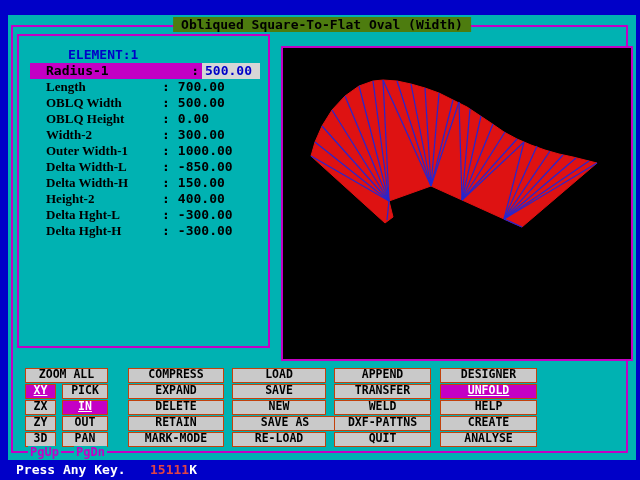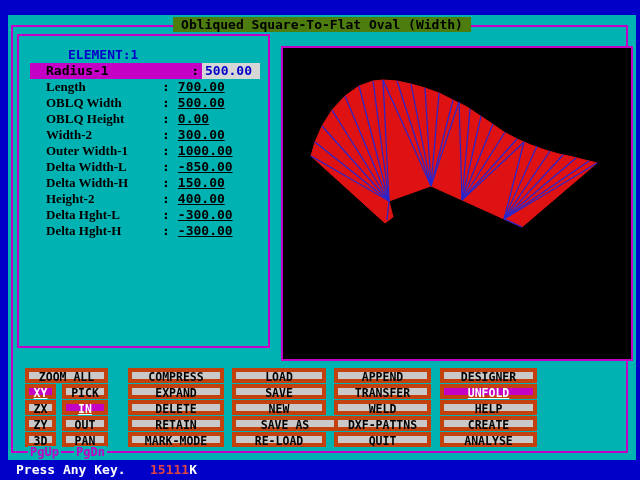--- a/index.html
+++ b/index.html
@@ -14,35 +14,35 @@
          background:#4d7c0f;padding:0 8px;color:#000;font-size:13px;white-space:nowrap;}
 
   
   .param-panel{position:absolute;left:9px;top:19px;width:249px;height:310px;
                border:2px solid #C400C4;background:#00B2B2;}
   .element-label{position:absolute;left:13px;top:11px;color:#0000C8;font-size:13px;margin-left:36px;}
   .prow{position:absolute;left:0;width:275px;height:16px;line-height:16px;
         color:#000;font-size:13px;white-space:nowrap;}
   .prow .indent{display:inline-block;width:27px;}
   .plabel{display:inline-block;width:116px;font-family:Liberation Serif, serif;}
-  .pval{padding-left:8px;text-decoration:underline;}
+  .pval{padding-left:8px;}
   .hl{position:absolute;left:11px;top:0;width:172px;height:16px;background:#C400C4;
       color:#000;display:flex;align-items:center;}
   .hl .hlabel{padding-left:16px;}
   .hl .colon{margin-left:auto;padding-right:3px;}
   .field{position:absolute;left:183px;top:0;width:58px;height:16px;background:#D6D6D6;
          color:#0000C8;padding-left:3px;box-sizing:border-box;}
 
   
   .viewport{position:absolute;left:273px;top:31px;width:352px;height:315px;
             border:2px solid #C400C4;background:#000;box-sizing:border-box;}
   .viewport svg{display:block;width:348px;height:311px;}
 
   
-  .btn{position:absolute;height:15px;background:#C9C9C9;border:4px solid #c2410c;
+  .btn{position:absolute;height:15px;background:#C9C9C9;border:1px solid #c2410c;
        box-sizing:border-box;color:#000;font-size:11.5px;line-height:10px;
        text-align:center;white-space:nowrap;cursor:default;}
   .btn.active{background:#C400C4;color:#fff;text-decoration:underline;}
 
   
   .pg{position:absolute;z-index:3;color:#C400C4;font-size:12px;background:#00B2B2;
       padding:0 2px;line-height:13px;}
 
   
   .statusbar{position:absolute;left:0;top:460px;width:640px;height:20px;background:#0000C8;

